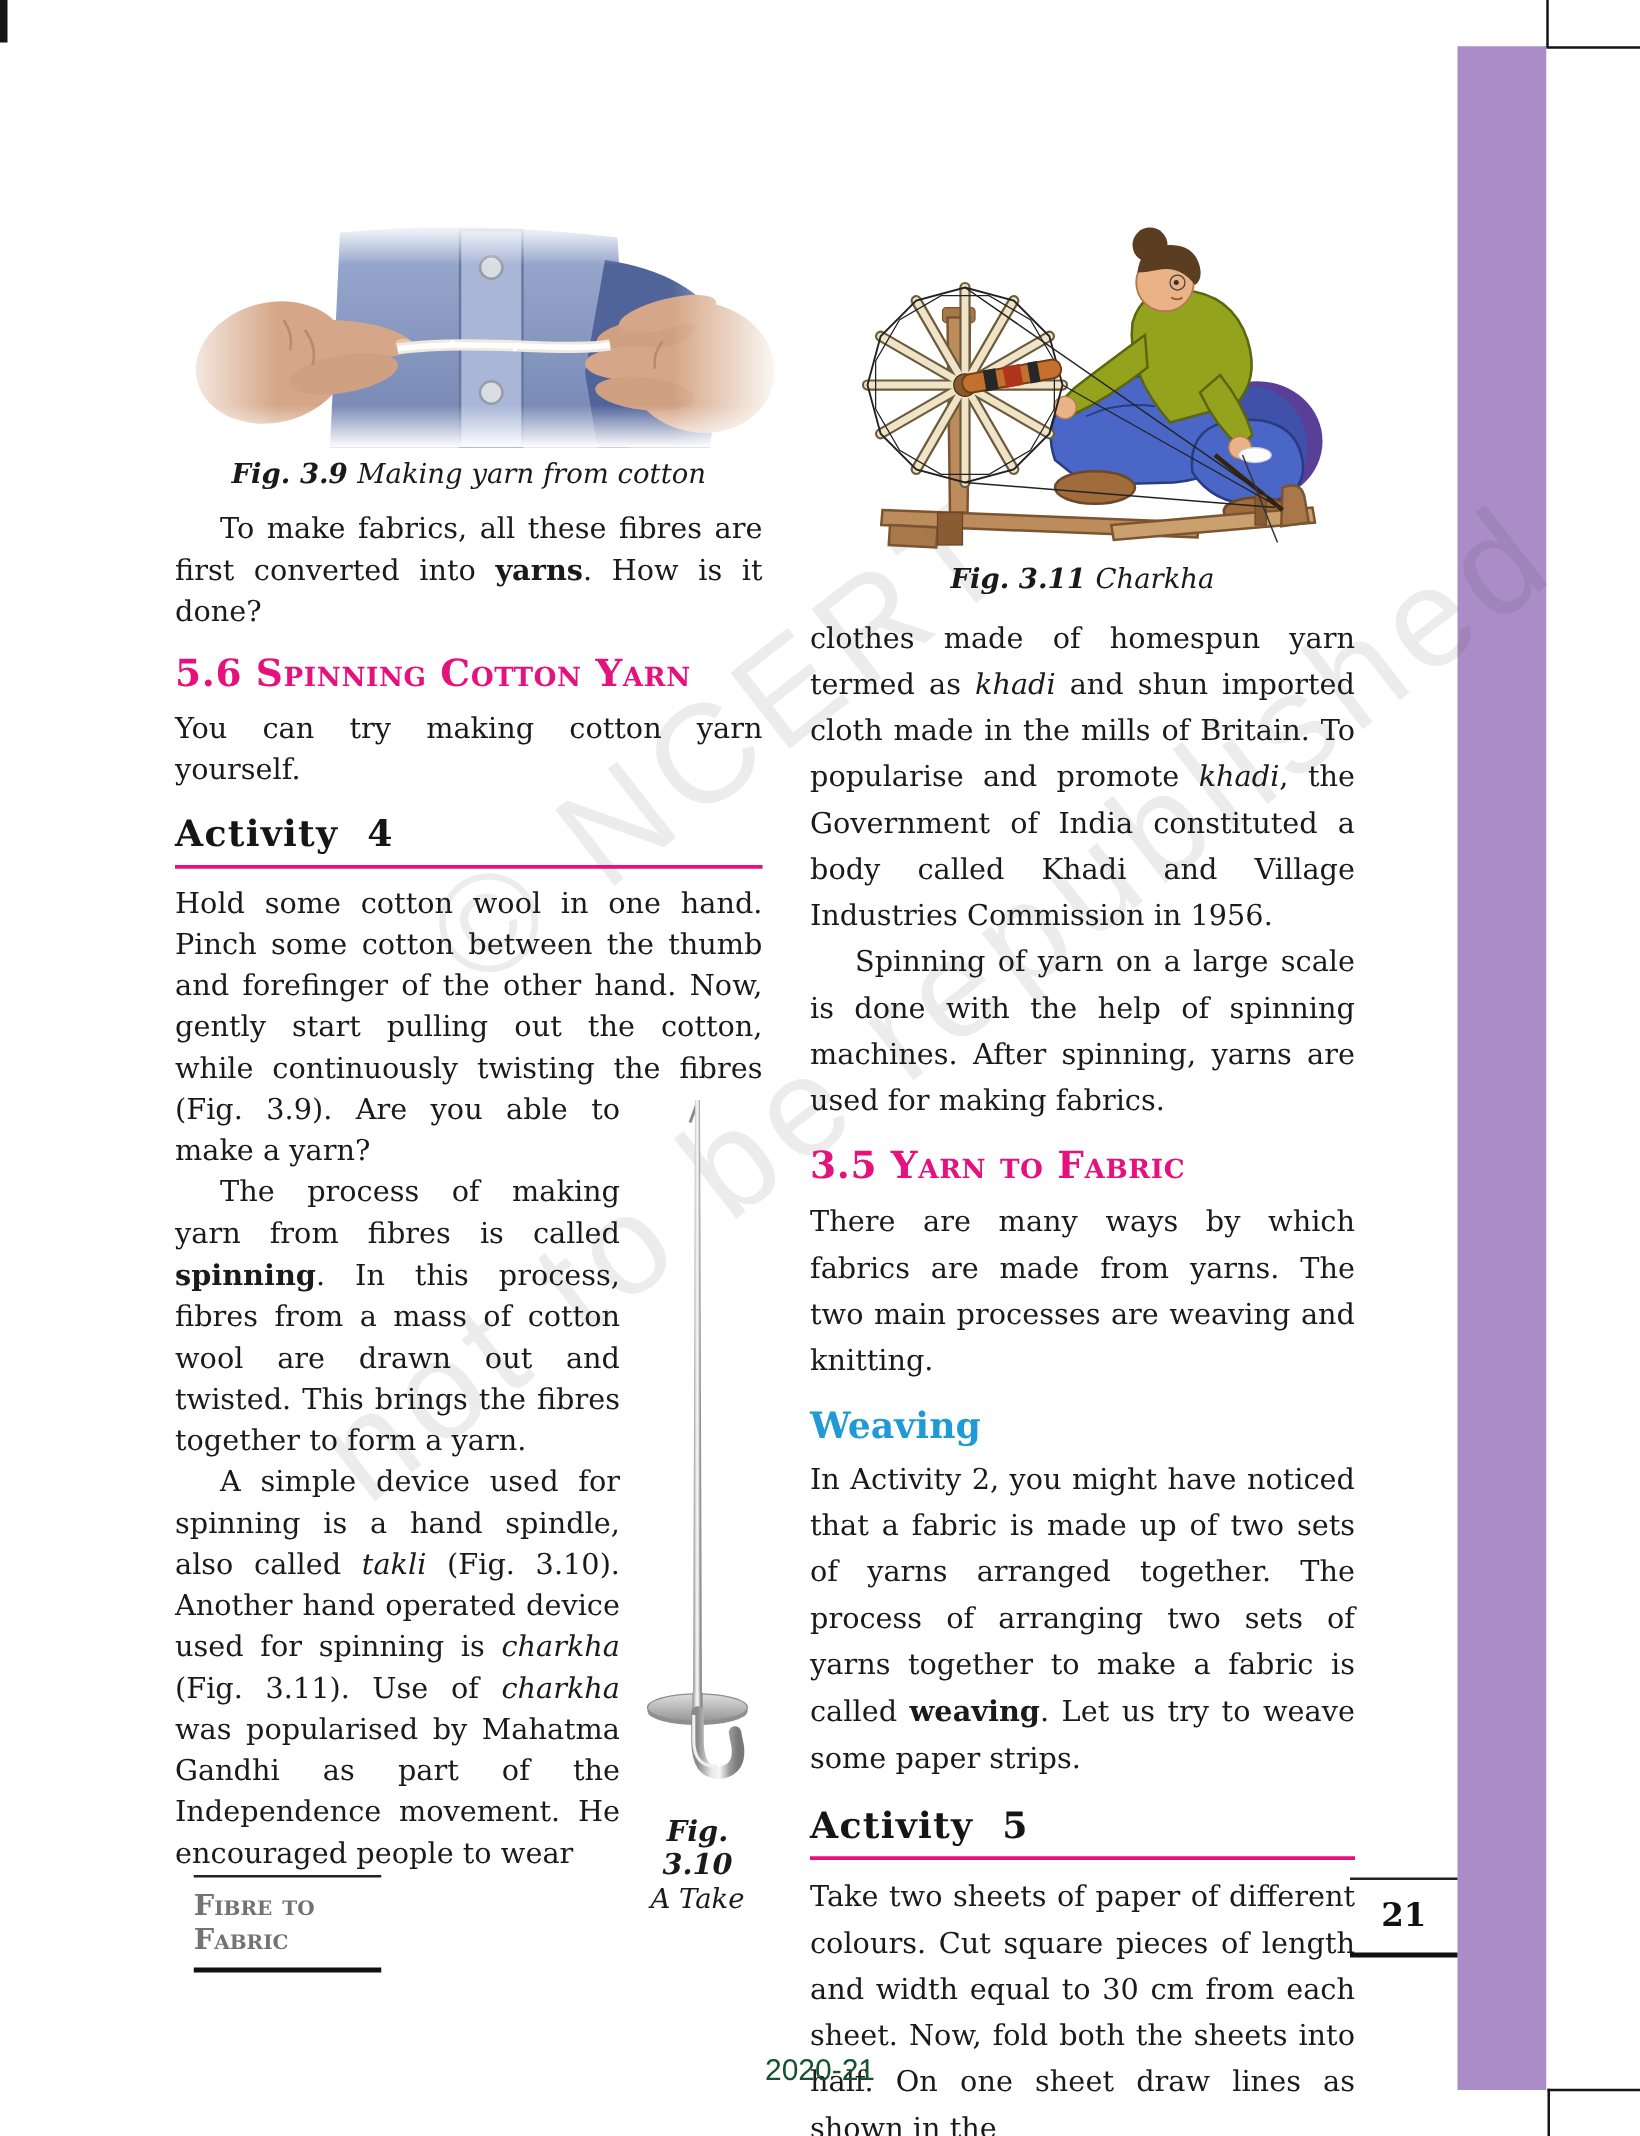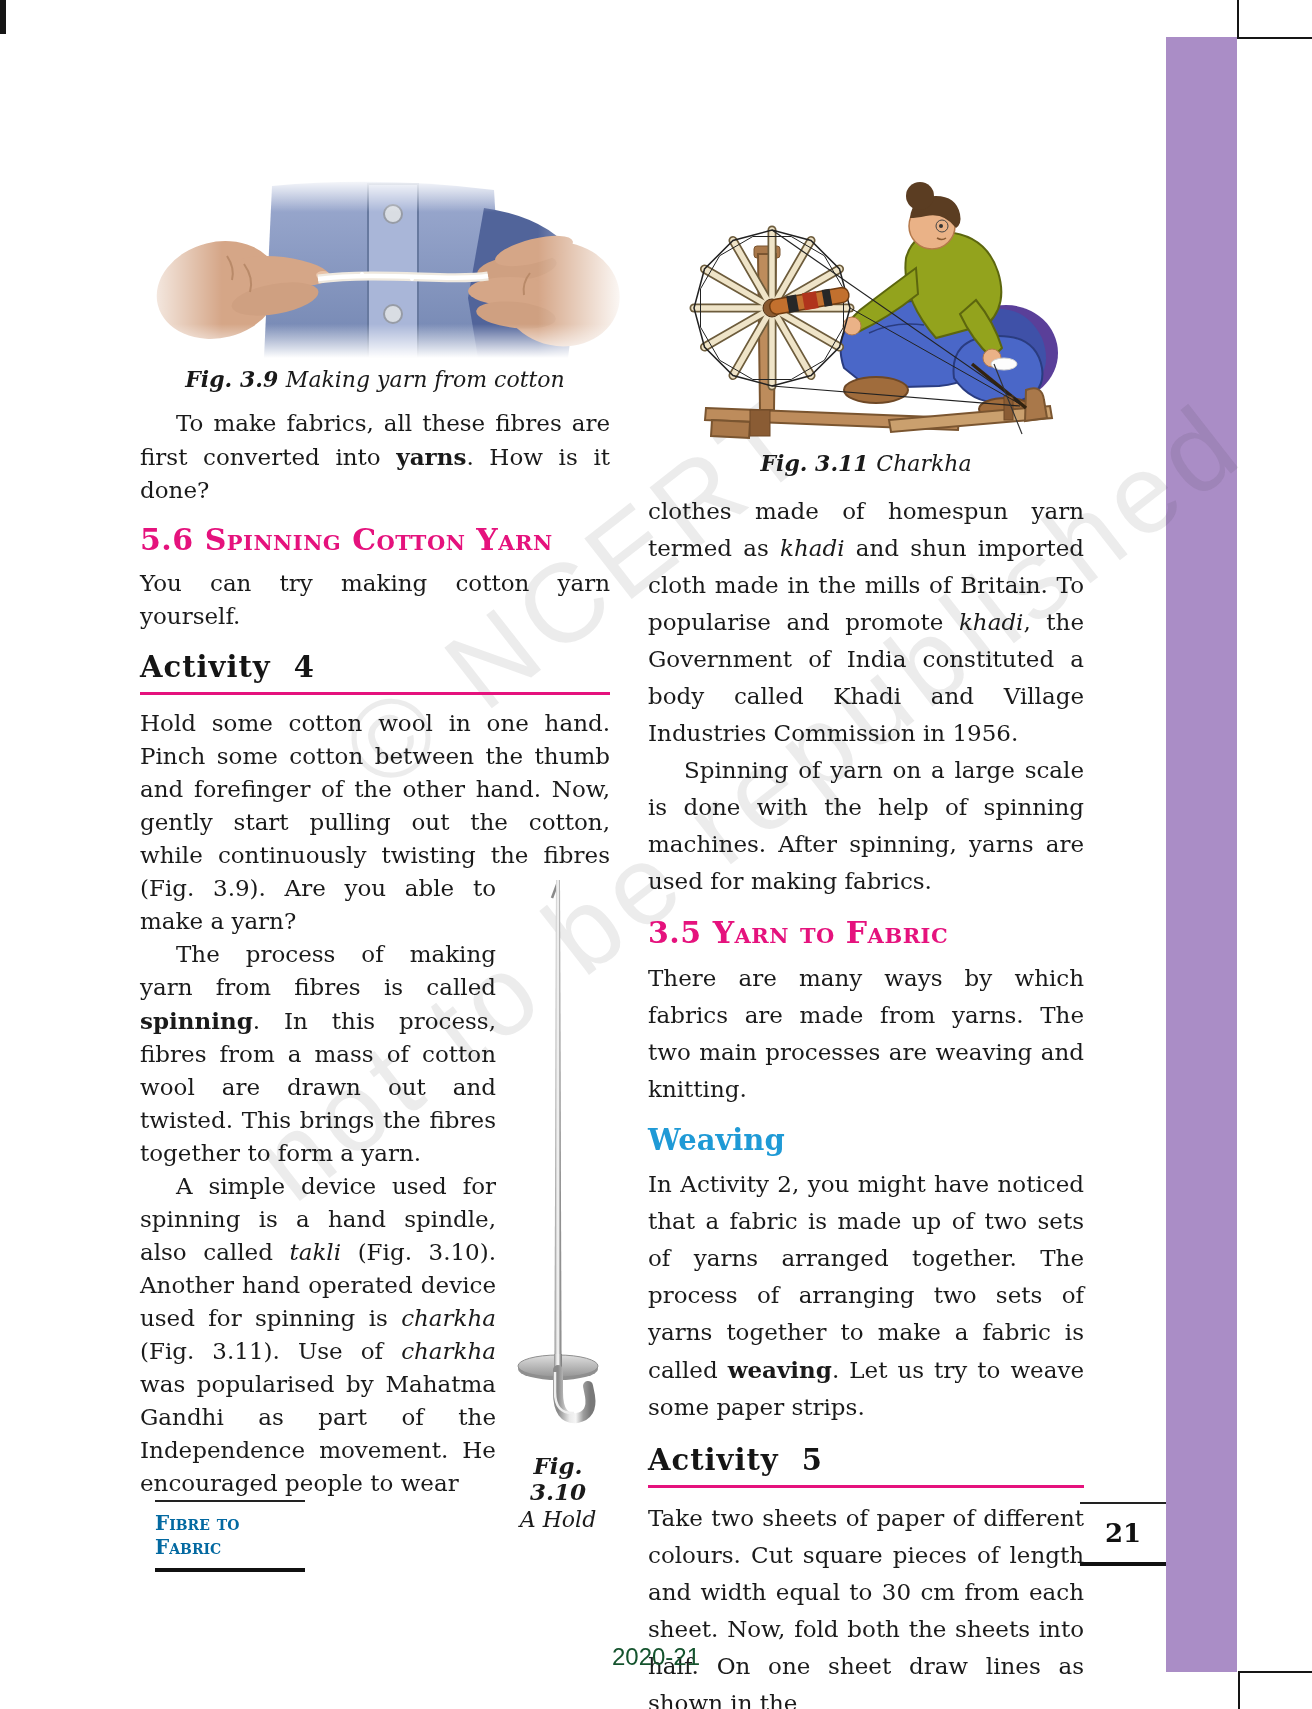--- a/index.html
+++ b/index.html
@@ -45,21 +45,21 @@
   .sub-blue{color:#1f9ad6;font-size:29px;line-height:32px;font-weight:700;
             margin:16px 0 10px;text-align:left;}
 
   .takli-float{float:right;width:104px;margin:0 0 0 10px;text-align:center;}
   .takli-svg{display:block;width:104px;height:575px;margin:0 auto;}
   .fig-label{display:block;font-size:23px;line-height:26px;margin-top:6px;}
   .fig-name{display:block;font-size:22px;line-height:26px;margin-top:2px;}
 
   .footer-left{position:absolute;left:155px;top:1500px;width:150px;
                border-top:2px solid #222;border-bottom:4px solid #111;padding:9px 0;}
-  .footer-title{font-variant:small-caps;font-weight:700;color:#0369a1;font-size:20px;}
+  .footer-title{font-variant:small-caps;font-weight:700;color:#737373;font-size:23px;}
   .page-num{position:absolute;left:1080px;top:1502px;width:86px;text-align:center;
             border-top:2px solid #222;border-bottom:4px solid #111;padding:14px 0;
             font-weight:700;font-size:26px;color:#111;}
   .year{position:absolute;left:0;top:1643px;width:1312px;text-align:center;
         font-family:"Liberation Sans","DejaVu Sans",sans-serif;font-size:24px;color:#14532d;}
 </style>
 </head>
 <body>
 
 <div class="page">
@@ -157,21 +157,21 @@
         </defs>
         <path d="M52,10 L46,26" stroke="#8a8a8a" stroke-width="2.5" fill="none"></path>
         <polygon points="50,8 54,8 55.5,488 48.5,488" fill="url(#rodG)"></polygon>
         <ellipse cx="52" cy="497" rx="40" ry="11" fill="#8f8f8f"></ellipse>
         <ellipse cx="52" cy="494" rx="40" ry="11" fill="url(#discG)" stroke="#8f8f8f"></ellipse>
         <rect x="48" y="482" width="8" height="16" fill="url(#rodG)"></rect>
         <path d="M52,498 L52,520 Q52,548 71,546 Q87,543 84,524 L82,514" fill="none" stroke="url(#rodG)" stroke-width="10" stroke-linecap="round"></path>
         <path d="M49,500 L49,520 Q49,542 68,541" fill="none" stroke="#efefef" stroke-width="2.5"></path>
       </svg>
           <span class="fig-label"><span class="seg-bi">Fig. 3.10</span></span>
-          <span class="fig-name"><span class="seg-i">A Hold</span></span>
+          <span class="fig-name"><span class="seg-i">A Take</span></span>
         </span><span>(Fig. 3.9). Are you able to make a yarn?</span></p>
 
     <p class="indent">The process of making yarn from fibres is called <span class="seg-b">spinning</span>. In this process, fibres from a mass of cotton wool are drawn out and twisted. This brings the fibres together to form a yarn.</p>
     <p class="indent">A simple device used for spinning is a hand spindle, also called <span class="seg-i">takli</span> (Fig. 3.10). Another hand operated device used for spinning is <span class="seg-i">charkha</span> (Fig. 3.11). Use of <span class="seg-i">charkha</span> was popularised by Mahatma Gandhi as part of the Independence movement. He encouraged people to wear</p>
   </div>
 
   <div class="col-right">
 
     <svg class="fig311" viewBox="0 0 420 274">
 

